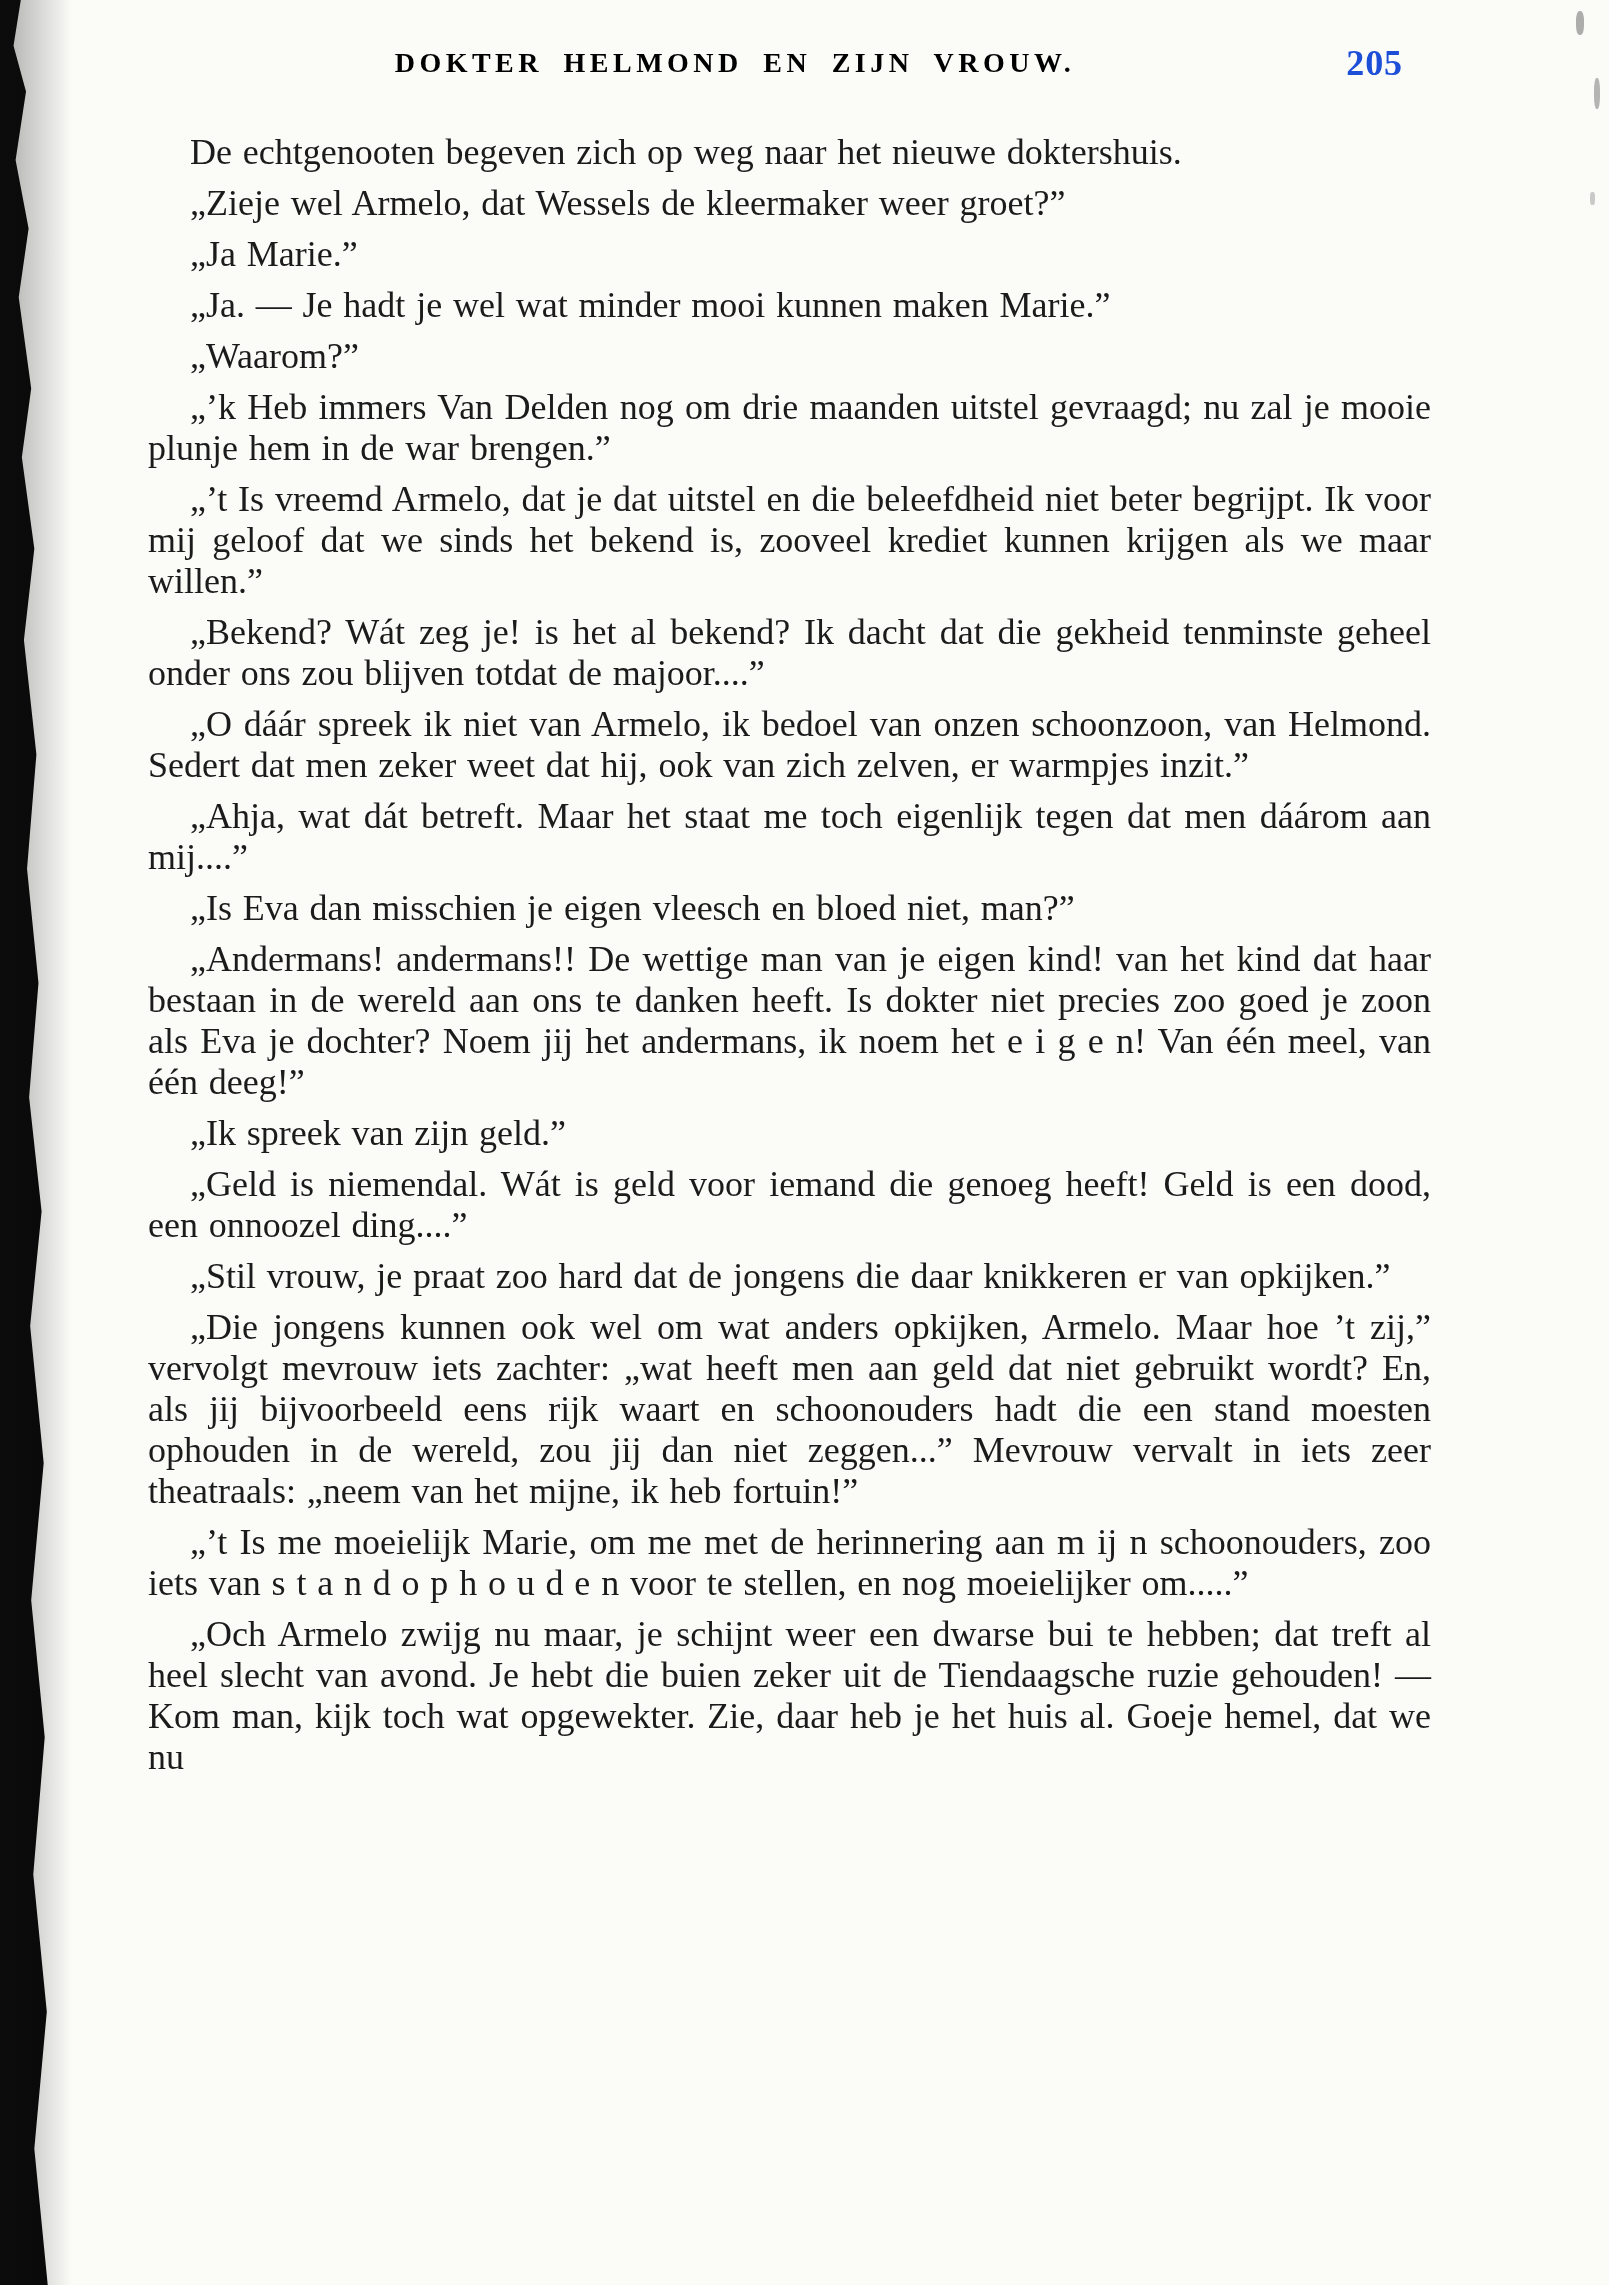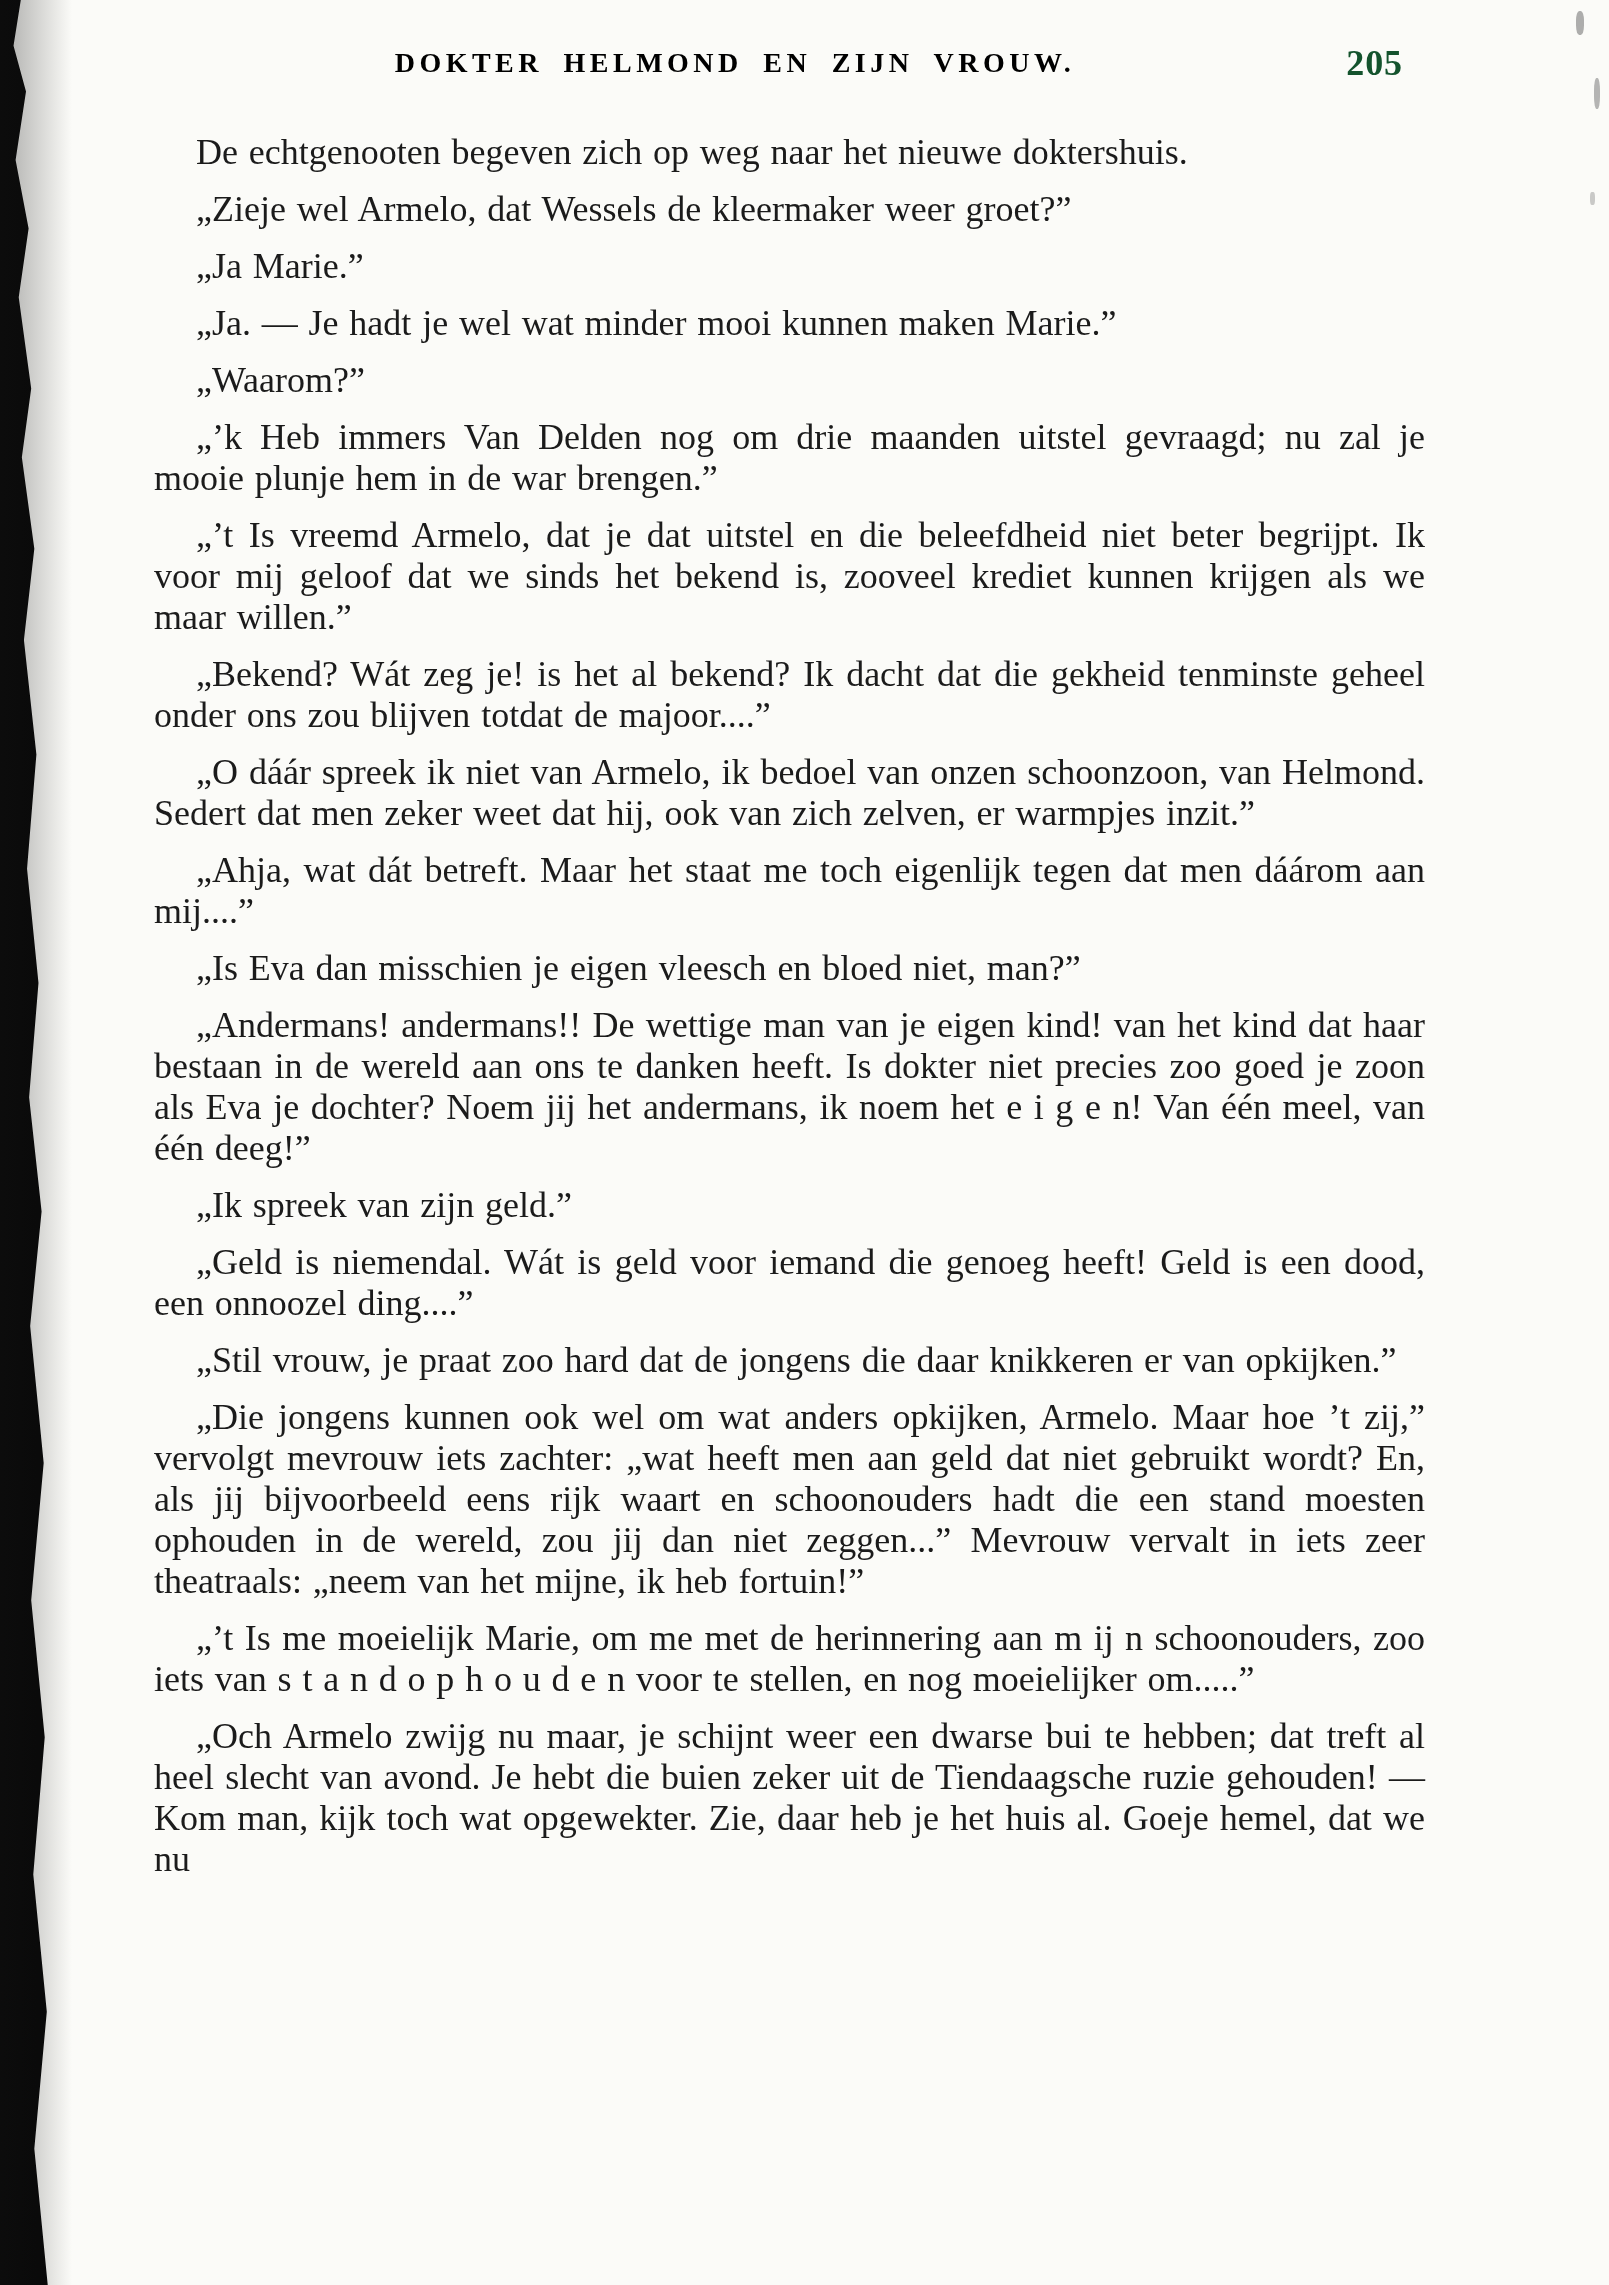--- a/index.html
+++ b/index.html
@@ -61,30 +61,30 @@
     word-spacing: 9px;
     color: #000000;
   }
   .running-head .page-number {
     position: absolute;
     right: 38px;
     top: -5.4px;
     font-size: 36px;
     font-weight: bold;
     letter-spacing: 0.9px;
-    color: #14532d;
+    color: #1d4ed8;
   }
   .page-text {
     font-size: 36px;
     line-height: 41px;
     text-align: justify;
     word-spacing: 1.8px;
   }
   .page-text p.para {
-    margin: 16px;
+    margin: 10px;
     text-indent: 42px;
   }
 </style>
 </head>
 <body>
 
 <div class="scan-edge"></div>
 <div class="scan-edge-soft"></div>
 <div class="speck speck-1"></div>
 <div class="speck speck-2"></div>

